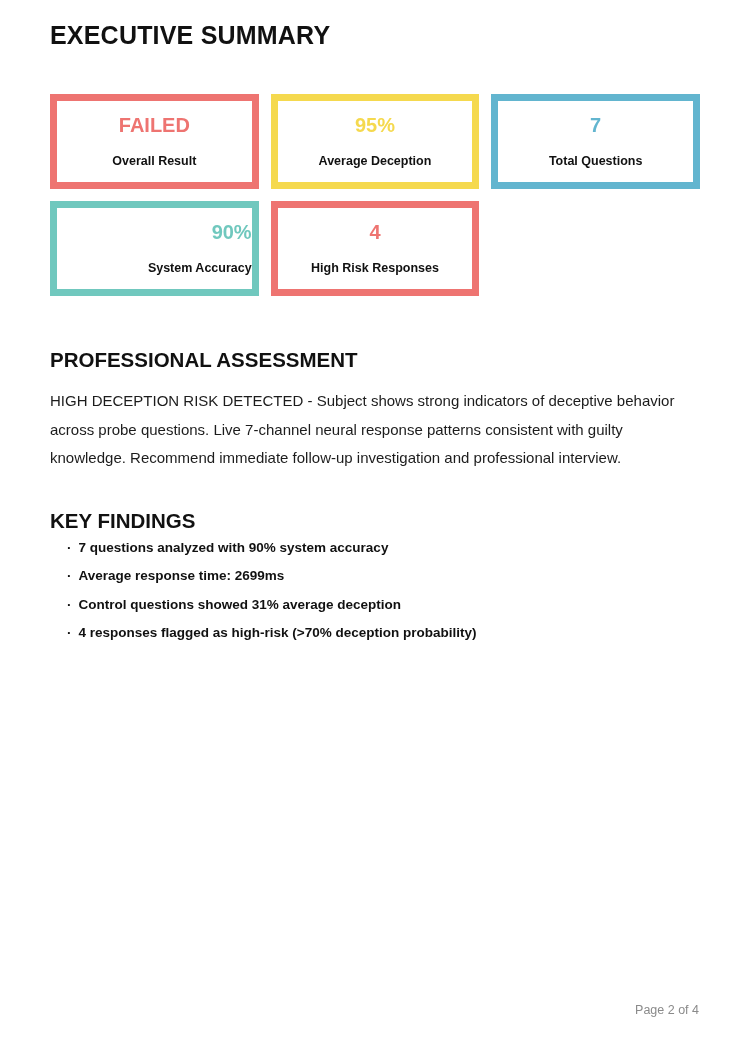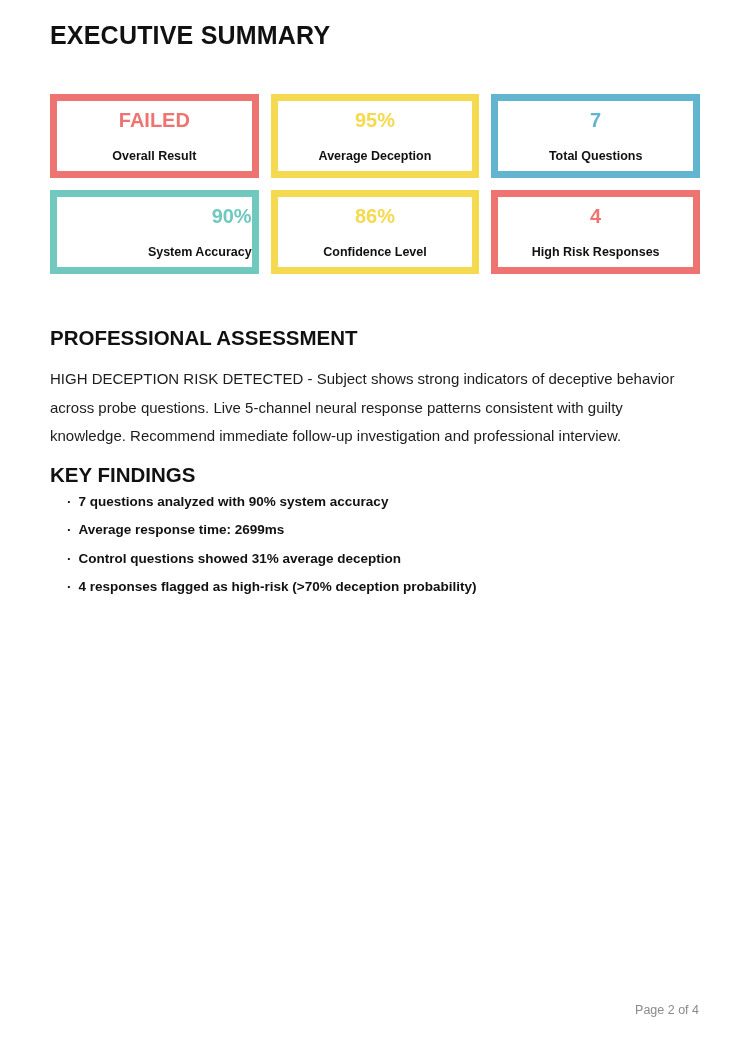--- a/index.html
+++ b/index.html
@@ -25,21 +25,21 @@
   }
   .cards-grid {
     margin-top: 44px;
     width: 650px;
     display: grid;
     grid-template-columns: repeat(3, 1fr);
     column-gap: 12px;
     row-gap: 12px;
   }
   .metric-card {
-    height: 84px;
+    height: 95px;
     background: #ffffff;
     border: 7px solid #cccccc; 
     display: flex;
     flex-direction: column;
     align-items: center;
     justify-content: center;
   }
   .metric-value {
     font-size: 20px;
     font-weight: 700;
@@ -59,21 +59,21 @@
   }
   .assessment-heading { margin-top: 52px; }
   .assessment-body {
     margin-top: 15px;
     width: 652px;
     font-size: 15px;
     font-weight: 400;
     line-height: 28.5px;
     color: #1c1c1c;
   }
-  .findings-heading { margin-top: 12px; }
+  .findings-heading { margin-top: 36px; }
   .findings-list {
     margin-top: 8px;
     padding-left: 17px;
     list-style: none;
   }
   .finding-item {
     font-size: 13.5px;
     font-weight: 700;
     color: #111111;
     line-height: 14px;
@@ -111,32 +111,28 @@
       <div class="metric-label">Average Deception</div>
     </div>
     <div class="metric-card" style="border-color: rgb(98, 181, 207);">
       <div class="metric-value" style="color: rgb(98, 181, 207);">7</div>
       <div class="metric-label">Total Questions</div>
     </div>
     <div class="metric-card" style="border-color: rgb(112, 200, 190); align-items: flex-end;">
       <div class="metric-value" style="color: rgb(112, 200, 190);">90%</div>
       <div class="metric-label">System Accuracy</div>
     </div>
-    <div class="metric-card" style="border-color: rgb(245, 217, 78);">
-      <div class="metric-value" style="color: rgb(245, 217, 78);">86%</div>
-      <div class="metric-label">Confidence Level</div>
-    </div>
     <div class="metric-card" style="border-color: rgb(238, 116, 113);">
       <div class="metric-value" style="color: rgb(238, 116, 113);">4</div>
       <div class="metric-label">High Risk Responses</div>
     </div>
   </div>
 
   <h2 class="section-heading assessment-heading">PROFESSIONAL ASSESSMENT</h2>
-  <p class="assessment-body">HIGH DECEPTION RISK DETECTED - Subject shows strong indicators of deceptive behavior across probe questions. Live 5-channel neural response patterns consistent with guilty knowledge. Recommend immediate follow-up investigation and professional interview.</p>
+  <p class="assessment-body">HIGH DECEPTION RISK DETECTED - Subject shows strong indicators of deceptive behavior across probe questions. Live 7-channel neural response patterns consistent with guilty knowledge. Recommend immediate follow-up investigation and professional interview.</p>
 
   <h2 class="section-heading findings-heading">KEY FINDINGS</h2>
   <ul class="findings-list">
     <li class="finding-item"><span class="bullet-glyph">·</span><span>7 questions analyzed with 90% system accuracy</span></li>
     <li class="finding-item"><span class="bullet-glyph">·</span><span>Average response time: 2699ms</span></li>
     <li class="finding-item"><span class="bullet-glyph">·</span><span>Control questions showed 31% average deception</span></li>
     <li class="finding-item"><span class="bullet-glyph">·</span><span>4 responses flagged as high-risk (&gt;70% deception probability)</span></li>
   </ul>
 
 </div>

